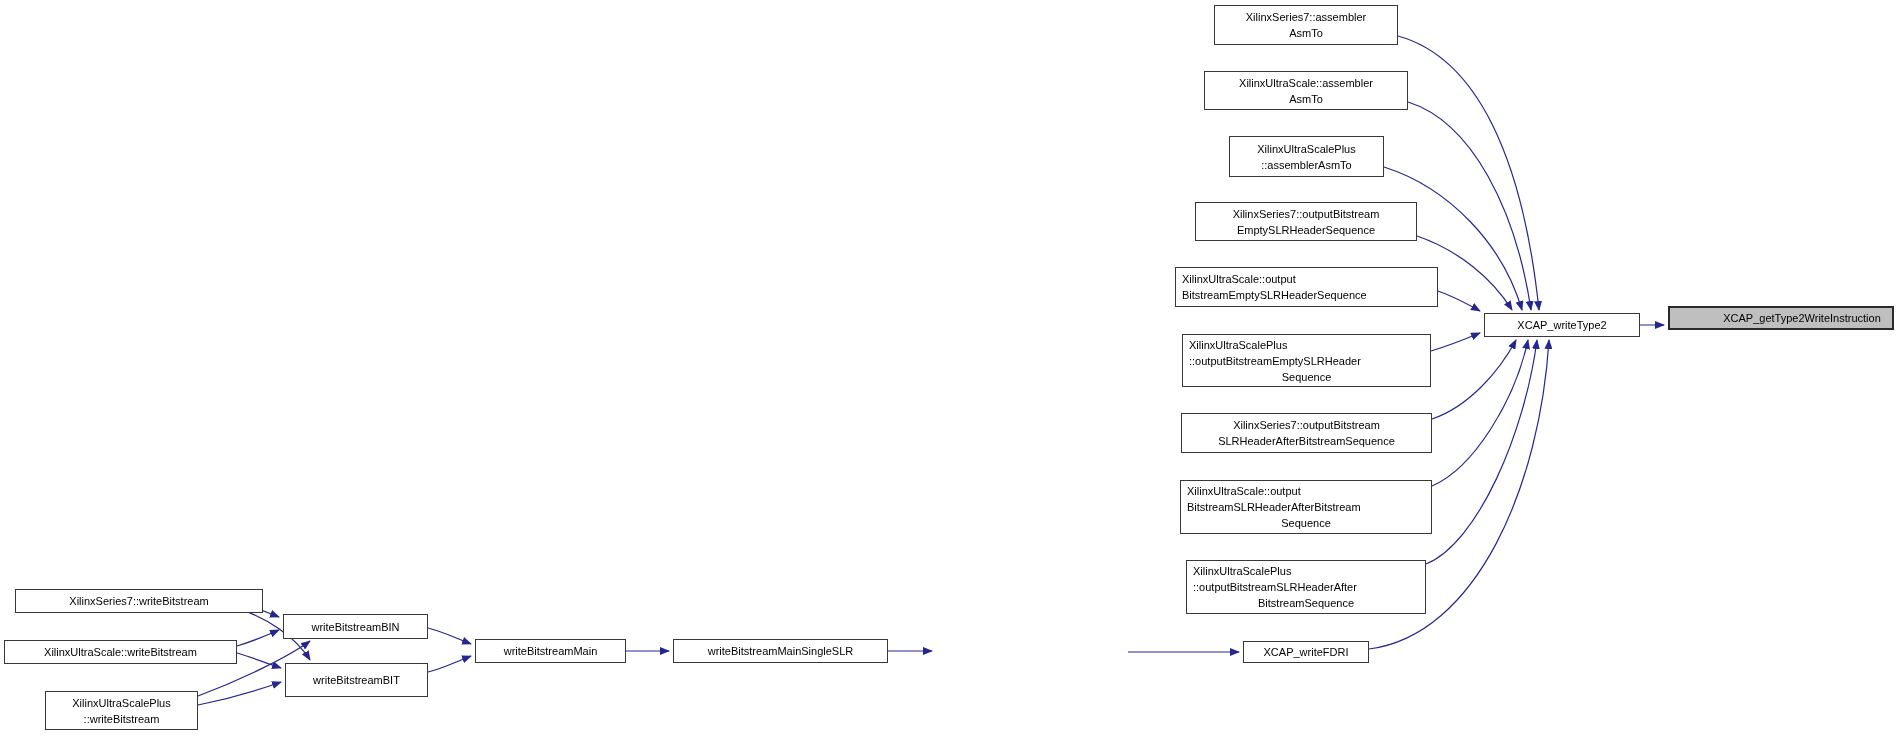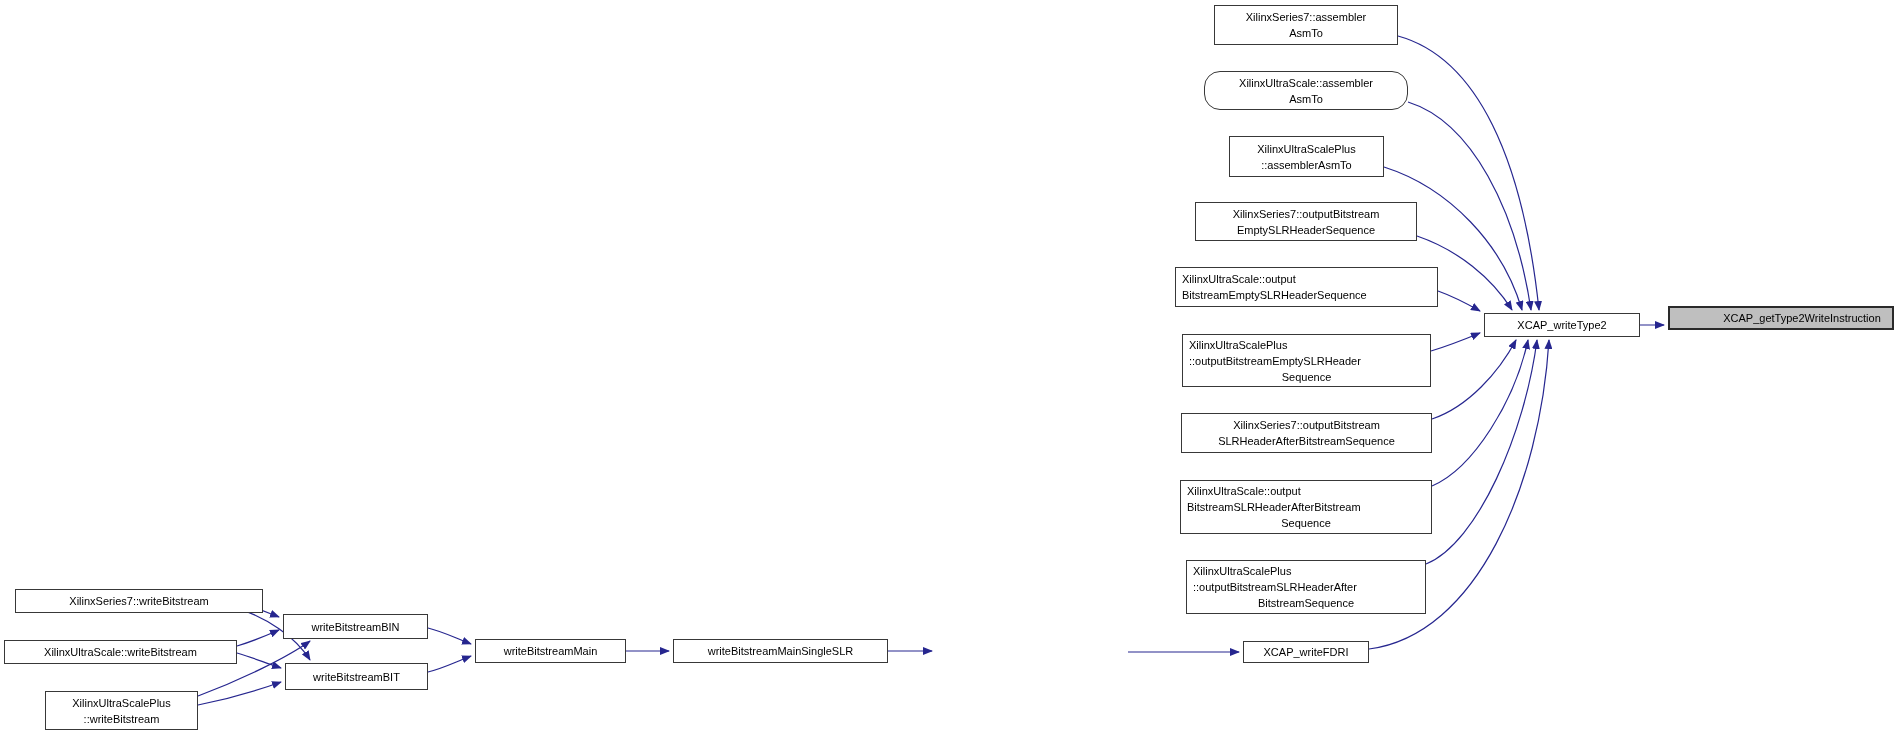--- a/index.html
+++ b/index.html
@@ -71,21 +71,21 @@
       <path d="M428,672 C444,668 453,663 471,656" fill="none" stroke="#26268f" stroke-width="1.2" marker-end="url(#arrow)"></path>
       <path d="M626,651 L669,651" fill="none" stroke="#26268f" stroke-width="1.2" marker-end="url(#arrow)"></path>
       <path d="M888,651 L932,651" fill="none" stroke="#26268f" stroke-width="1.2" marker-end="url(#arrow)"></path>
       <path d="M1128,652 L1239,652" fill="none" stroke="#26268f" stroke-width="1.2" marker-end="url(#arrow)"></path>
     </svg>
 
 <div class="node" style="left: 1214px; top: 5px; width: 184px; height: 40px;">
       <div class="line">XilinxSeries7::assembler</div>
       <div class="line">AsmTo</div>
     </div>
-    <div class="node" style="left: 1204px; top: 71px; width: 204px; height: 39px; border-radius: 16px;">
+    <div class="node" style="left: 1204px; top: 71px; width: 204px; height: 39px;">
       <div class="line">XilinxUltraScale::assembler</div>
       <div class="line">AsmTo</div>
     </div>
     <div class="node" style="left: 1229px; top: 136px; width: 155px; height: 41px;">
       <div class="line">XilinxUltraScalePlus</div>
       <div class="line">::assemblerAsmTo</div>
     </div>
     <div class="node" style="left: 1195px; top: 202px; width: 222px; height: 39px;">
       <div class="line">XilinxSeries7::outputBitstream</div>
       <div class="line">EmptySLRHeaderSequence</div>
@@ -125,21 +125,21 @@
     <div class="node" style="left: 4px; top: 640px; width: 233px; height: 24px;">
       <div class="line">XilinxUltraScale::writeBitstream</div>
     </div>
     <div class="node" style="left: 45px; top: 691px; width: 153px; height: 39px;">
       <div class="line">XilinxUltraScalePlus</div>
       <div class="line">::writeBitstream</div>
     </div>
     <div class="node" style="left: 283px; top: 614px; width: 145px; height: 25px;">
       <div class="line">writeBitstreamBIN</div>
     </div>
-    <div class="node" style="left: 285px; top: 663px; width: 143px; height: 27px;">
+    <div class="node" style="left: 285px; top: 663px; width: 143px; height: 34px;">
       <div class="line">writeBitstreamBIT</div>
     </div>
     <div class="node" style="left: 475px; top: 639px; width: 151px; height: 24px;">
       <div class="line">writeBitstreamMain</div>
     </div>
     <div class="node" style="left: 673px; top: 639px; width: 215px; height: 24px;">
       <div class="line">writeBitstreamMainSingleSLR</div>
     </div>
     <div class="node" style="left: 1243px; top: 641px; width: 126px; height: 22px;">
       <div class="line">XCAP_writeFDRI</div>

